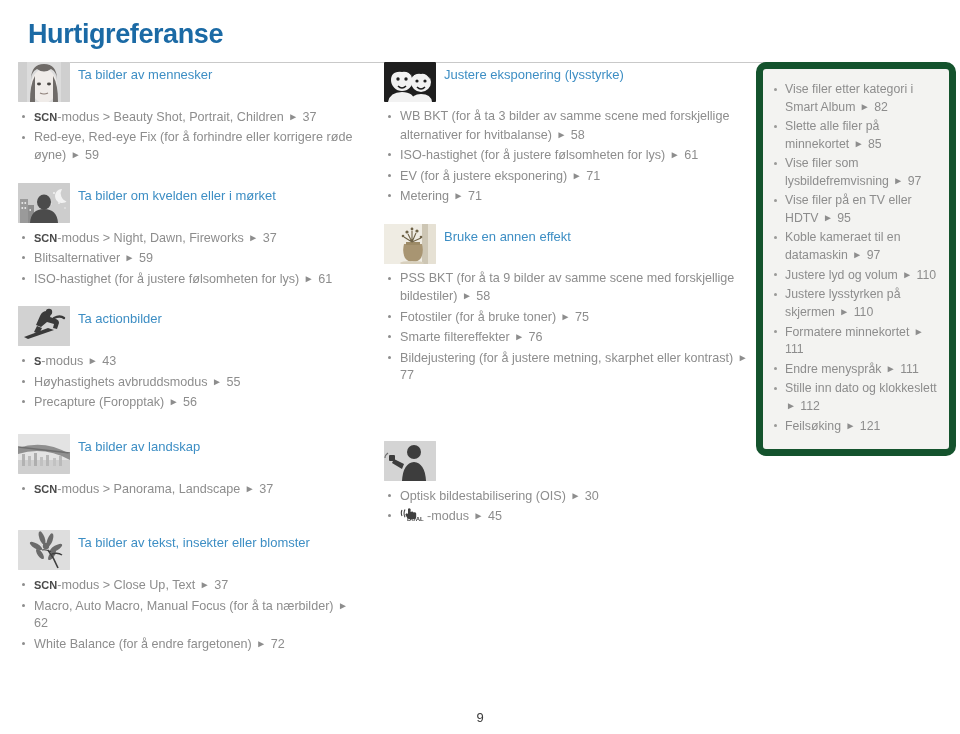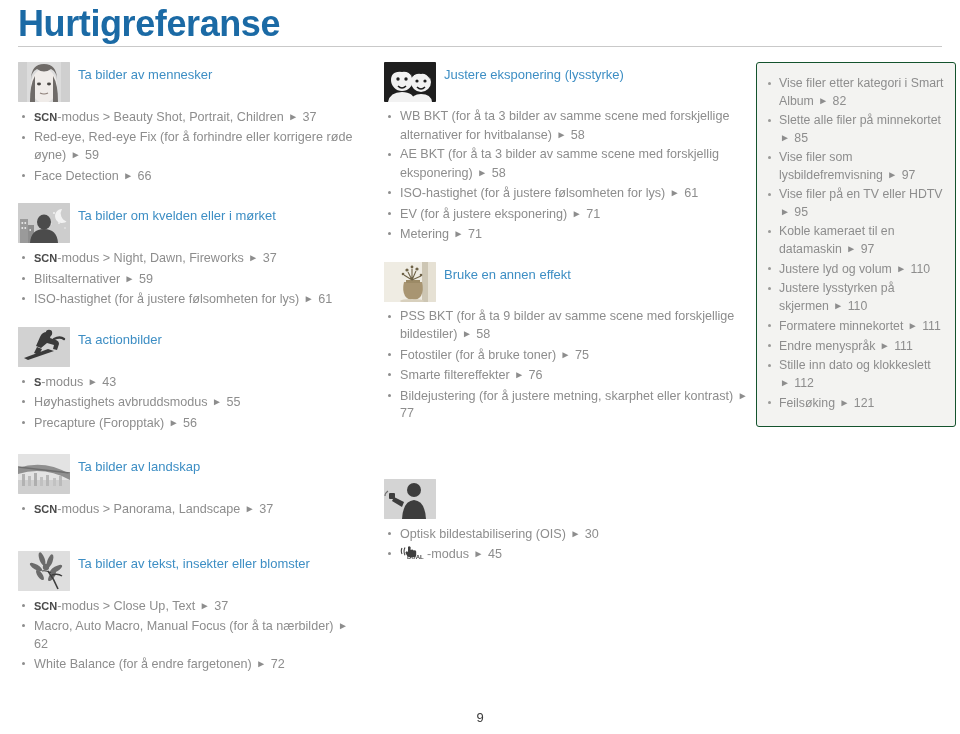--- a/index.html
+++ b/index.html
@@ -15,26 +15,26 @@
     color: #8e8e8e;
     overflow: hidden;
     position: relative;
   }
 
   
   .page-header {
     padding: 6px 0 0 18px;
   }
   .page-title {
-    font-size: 36px;
+    font-size: 27px;
     font-weight: bold;
     color: #1b6aa5;
     letter-spacing: -0.4px;
     line-height: 36px;
-    margin: 0;
+    margin: 10px;
   }
   .title-rule {
     margin: 4px 18px 0 18px;
     height: 1px;
     background: #c9c9c9;
   }
 
   
   .columns {
     position: absolute;
@@ -110,22 +110,22 @@
   .arrow {
     font-size: 10px;
     color: #8d8d8d;
     vertical-align: 1px;
     padding: 0 1px;
   }
 
   
   .side-panel {
     background: #f3f3f1;
-    border: 1px solid #14532d;
-    border-radius: 3px;
+    border: 7px solid #14532d;
+    border-radius: 10px;
     padding: 12px 10px 12px 4px;
   }
   .side-panel ul.items > li {
     font-size: 12.3px;
     line-height: 17px;
     margin-bottom: 2px;
     padding-left: 18px;
   }
   .side-panel ul.items > li::before {
     left: 7px;
@@ -176,21 +176,20 @@
             <ellipse cx="21" cy="22" rx="2" ry="1.4" fill="#4a4744"></ellipse>
             <ellipse cx="31" cy="22" rx="2" ry="1.4" fill="#4a4744"></ellipse>
             <path d="M22 31 Q26 33 30 31" stroke="#8d7f78" stroke-width="1.2" fill="none"></path>
           </svg>
         </div>
         <div class="section-title">Ta bilder av mennesker</div>
       </div>
       <ul class="items">
         <li><span class="mode-tag">SCN</span><span>-modus &gt; Beauty Shot, Portrait, Children</span> <span class="arrow">►</span> <span>37</span></li>
         <li><span>Red-eye, Red-eye Fix (for å forhindre eller korrigere røde øyne)</span> <span class="arrow">►</span> <span>59</span></li>
-        <li><span>Face Detection</span> <span class="arrow">►</span> <span>66</span></li>
       </ul>
     </div>
 
     <div class="section">
       <div class="section-head">
         <div class="thumb">
           <svg viewBox="0 0 52 40">
             <rect width="52" height="40" fill="#d8d8d8"></rect>
             <rect x="0" y="0" width="52" height="40" fill="#cdcdcd"></rect>
             <rect x="2" y="16" width="8" height="24" fill="#9a9a9a"></rect>
@@ -312,21 +311,20 @@
             <path d="M14 24 Q18 28 22 24" stroke="#1e1e1e" stroke-width="1.6" fill="none"></path>
             <path d="M33 25 Q37 29 41 25" stroke="#1e1e1e" stroke-width="1.6" fill="none"></path>
             <path d="M4 40 Q6 30 18 30 Q30 30 31 40Z" fill="#f2f2f2"></path>
             <path d="M26 40 Q28 32 37 32 Q47 32 48 40Z" fill="#f2f2f2"></path>
           </svg>
         </div>
         <div class="section-title">Justere eksponering (lysstyrke)</div>
       </div>
       <ul class="items">
         <li><span>WB BKT (for å ta 3 bilder av samme scene med forskjellige alternativer for hvitbalanse)</span> <span class="arrow">►</span> <span>58</span></li>
-        <li><span>AE BKT (for å ta 3 bilder av samme scene med forskjellig eksponering)</span> <span class="arrow">►</span> <span>58</span></li>
         <li><span>ISO-hastighet (for å justere følsomheten for lys)</span> <span class="arrow">►</span> <span>61</span></li>
         <li><span>EV (for å justere eksponering)</span> <span class="arrow">►</span> <span>71</span></li>
         <li><span>Metering</span> <span class="arrow">►</span> <span>71</span></li>
       </ul>
     </div>
 
     <div class="section" style="margin-top:16px;">
       <div class="section-head">
         <div class="thumb">
           <svg viewBox="0 0 52 40">

